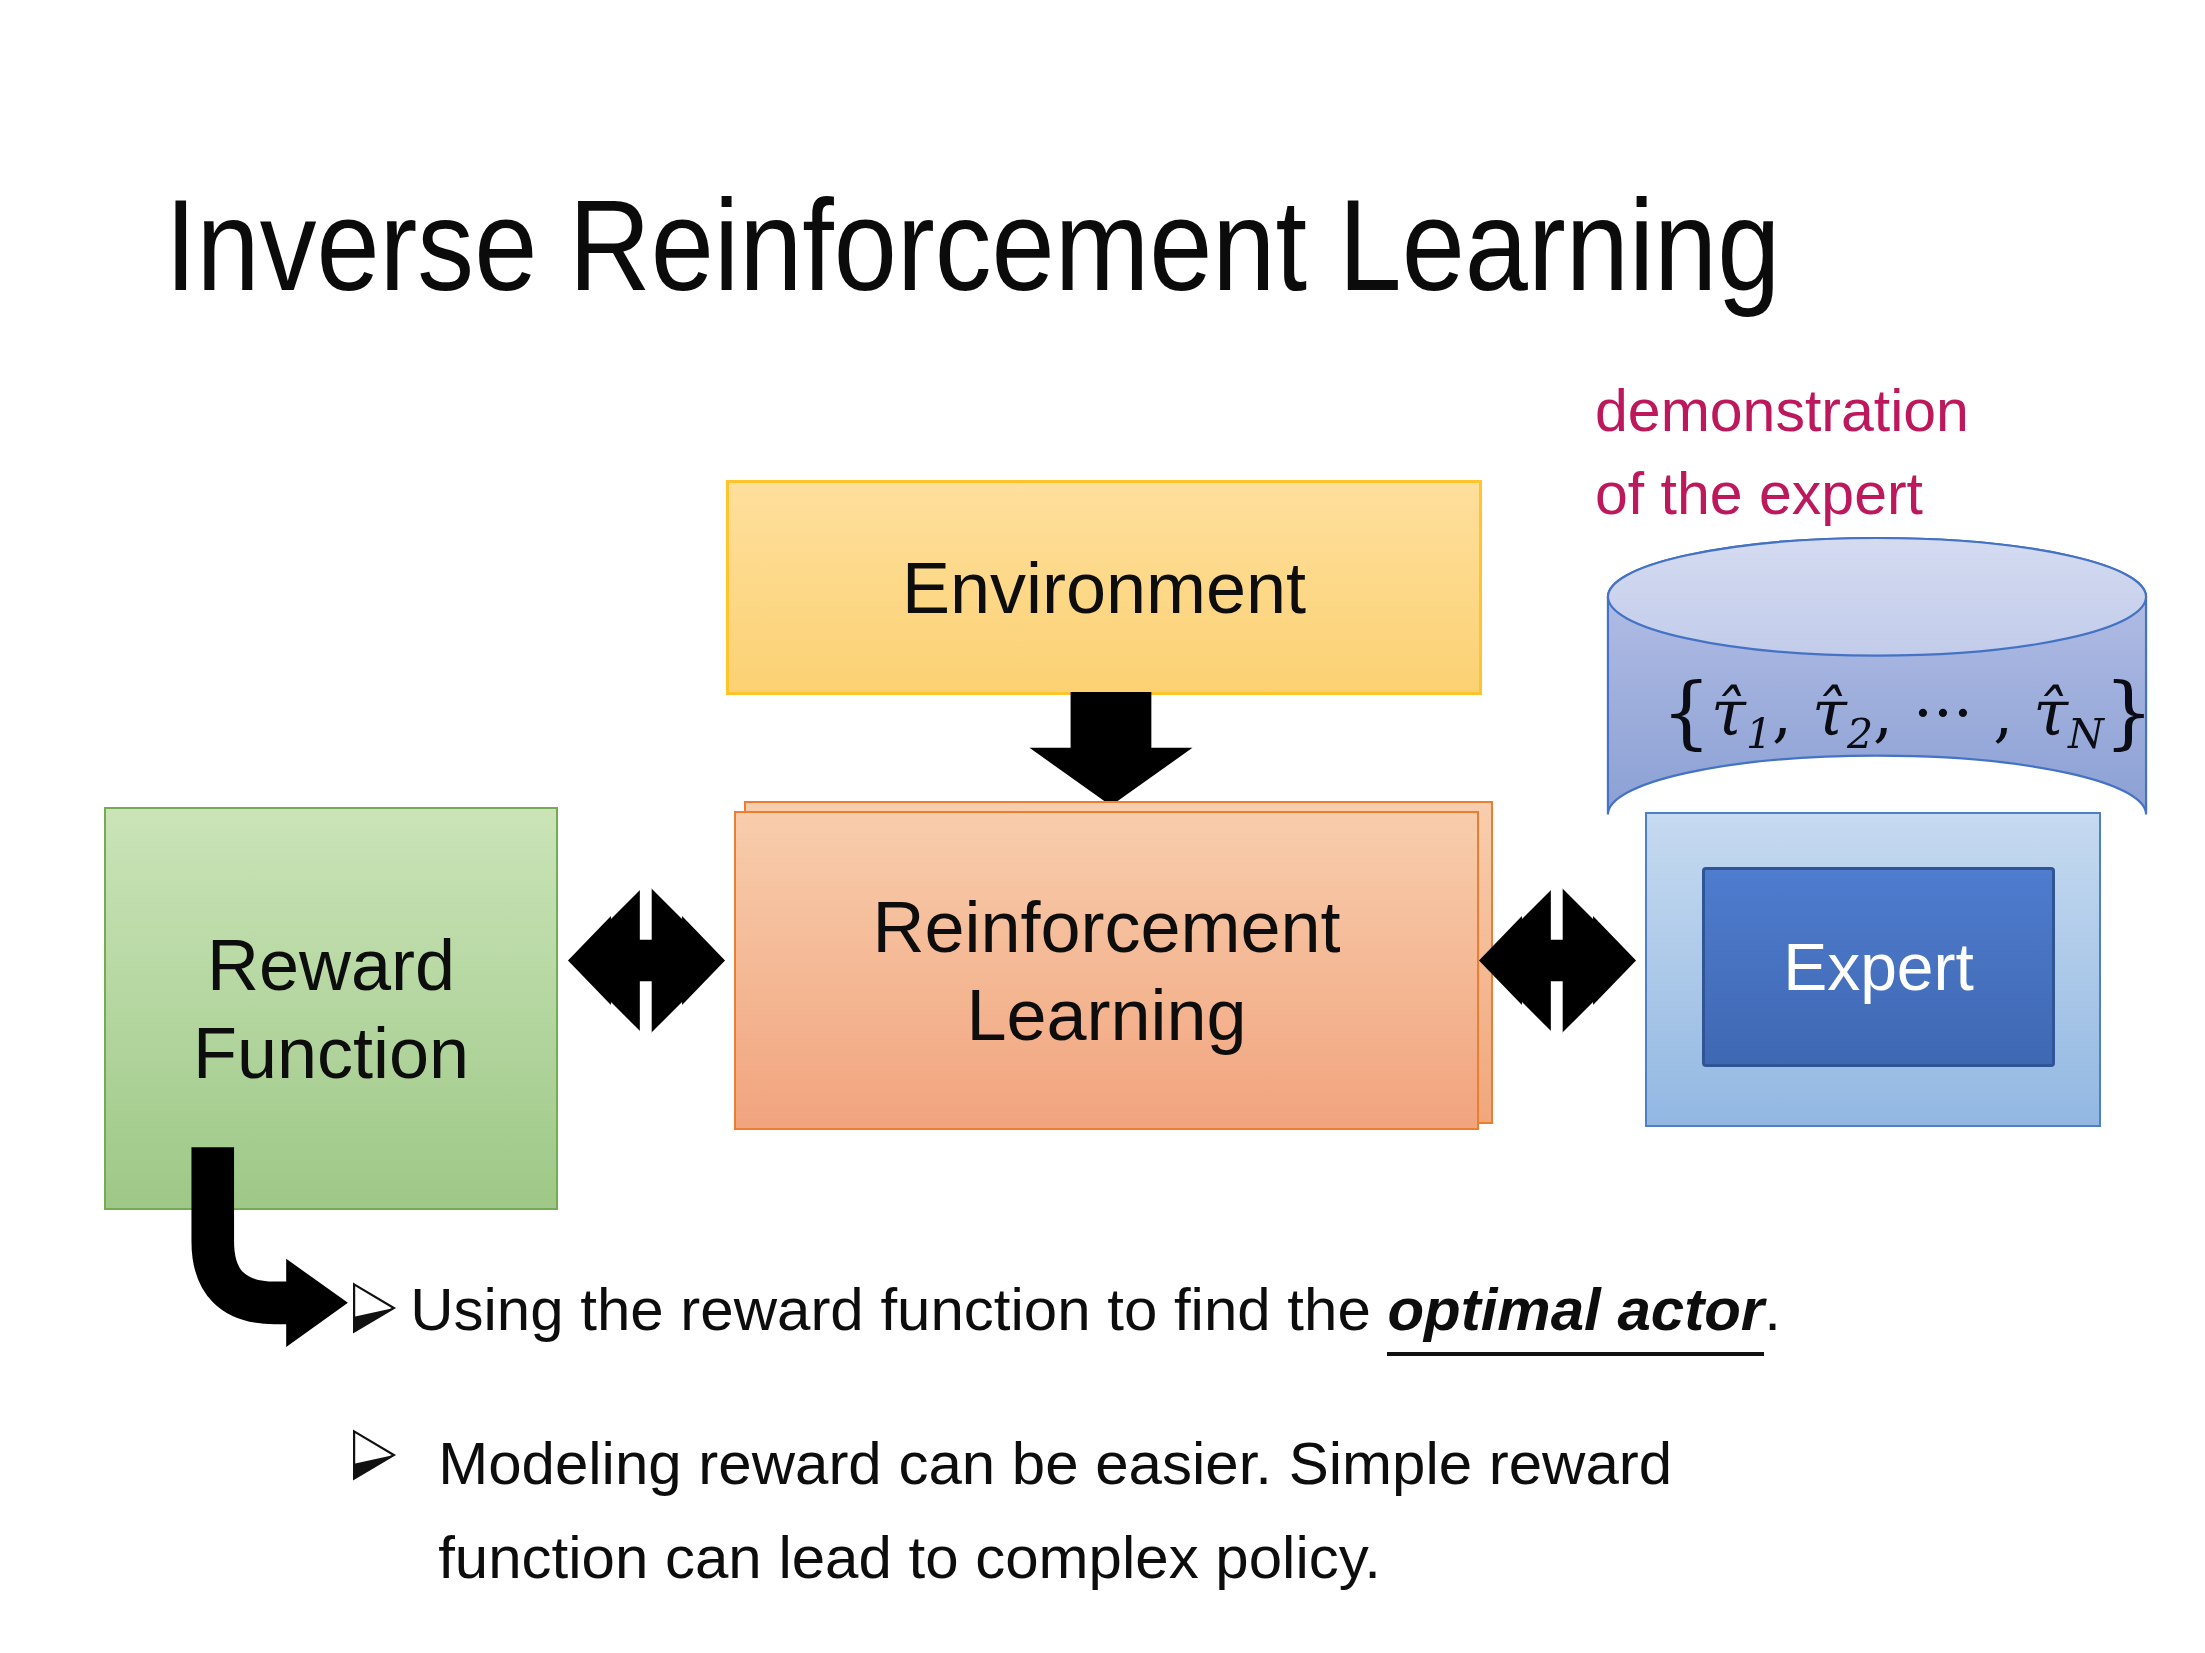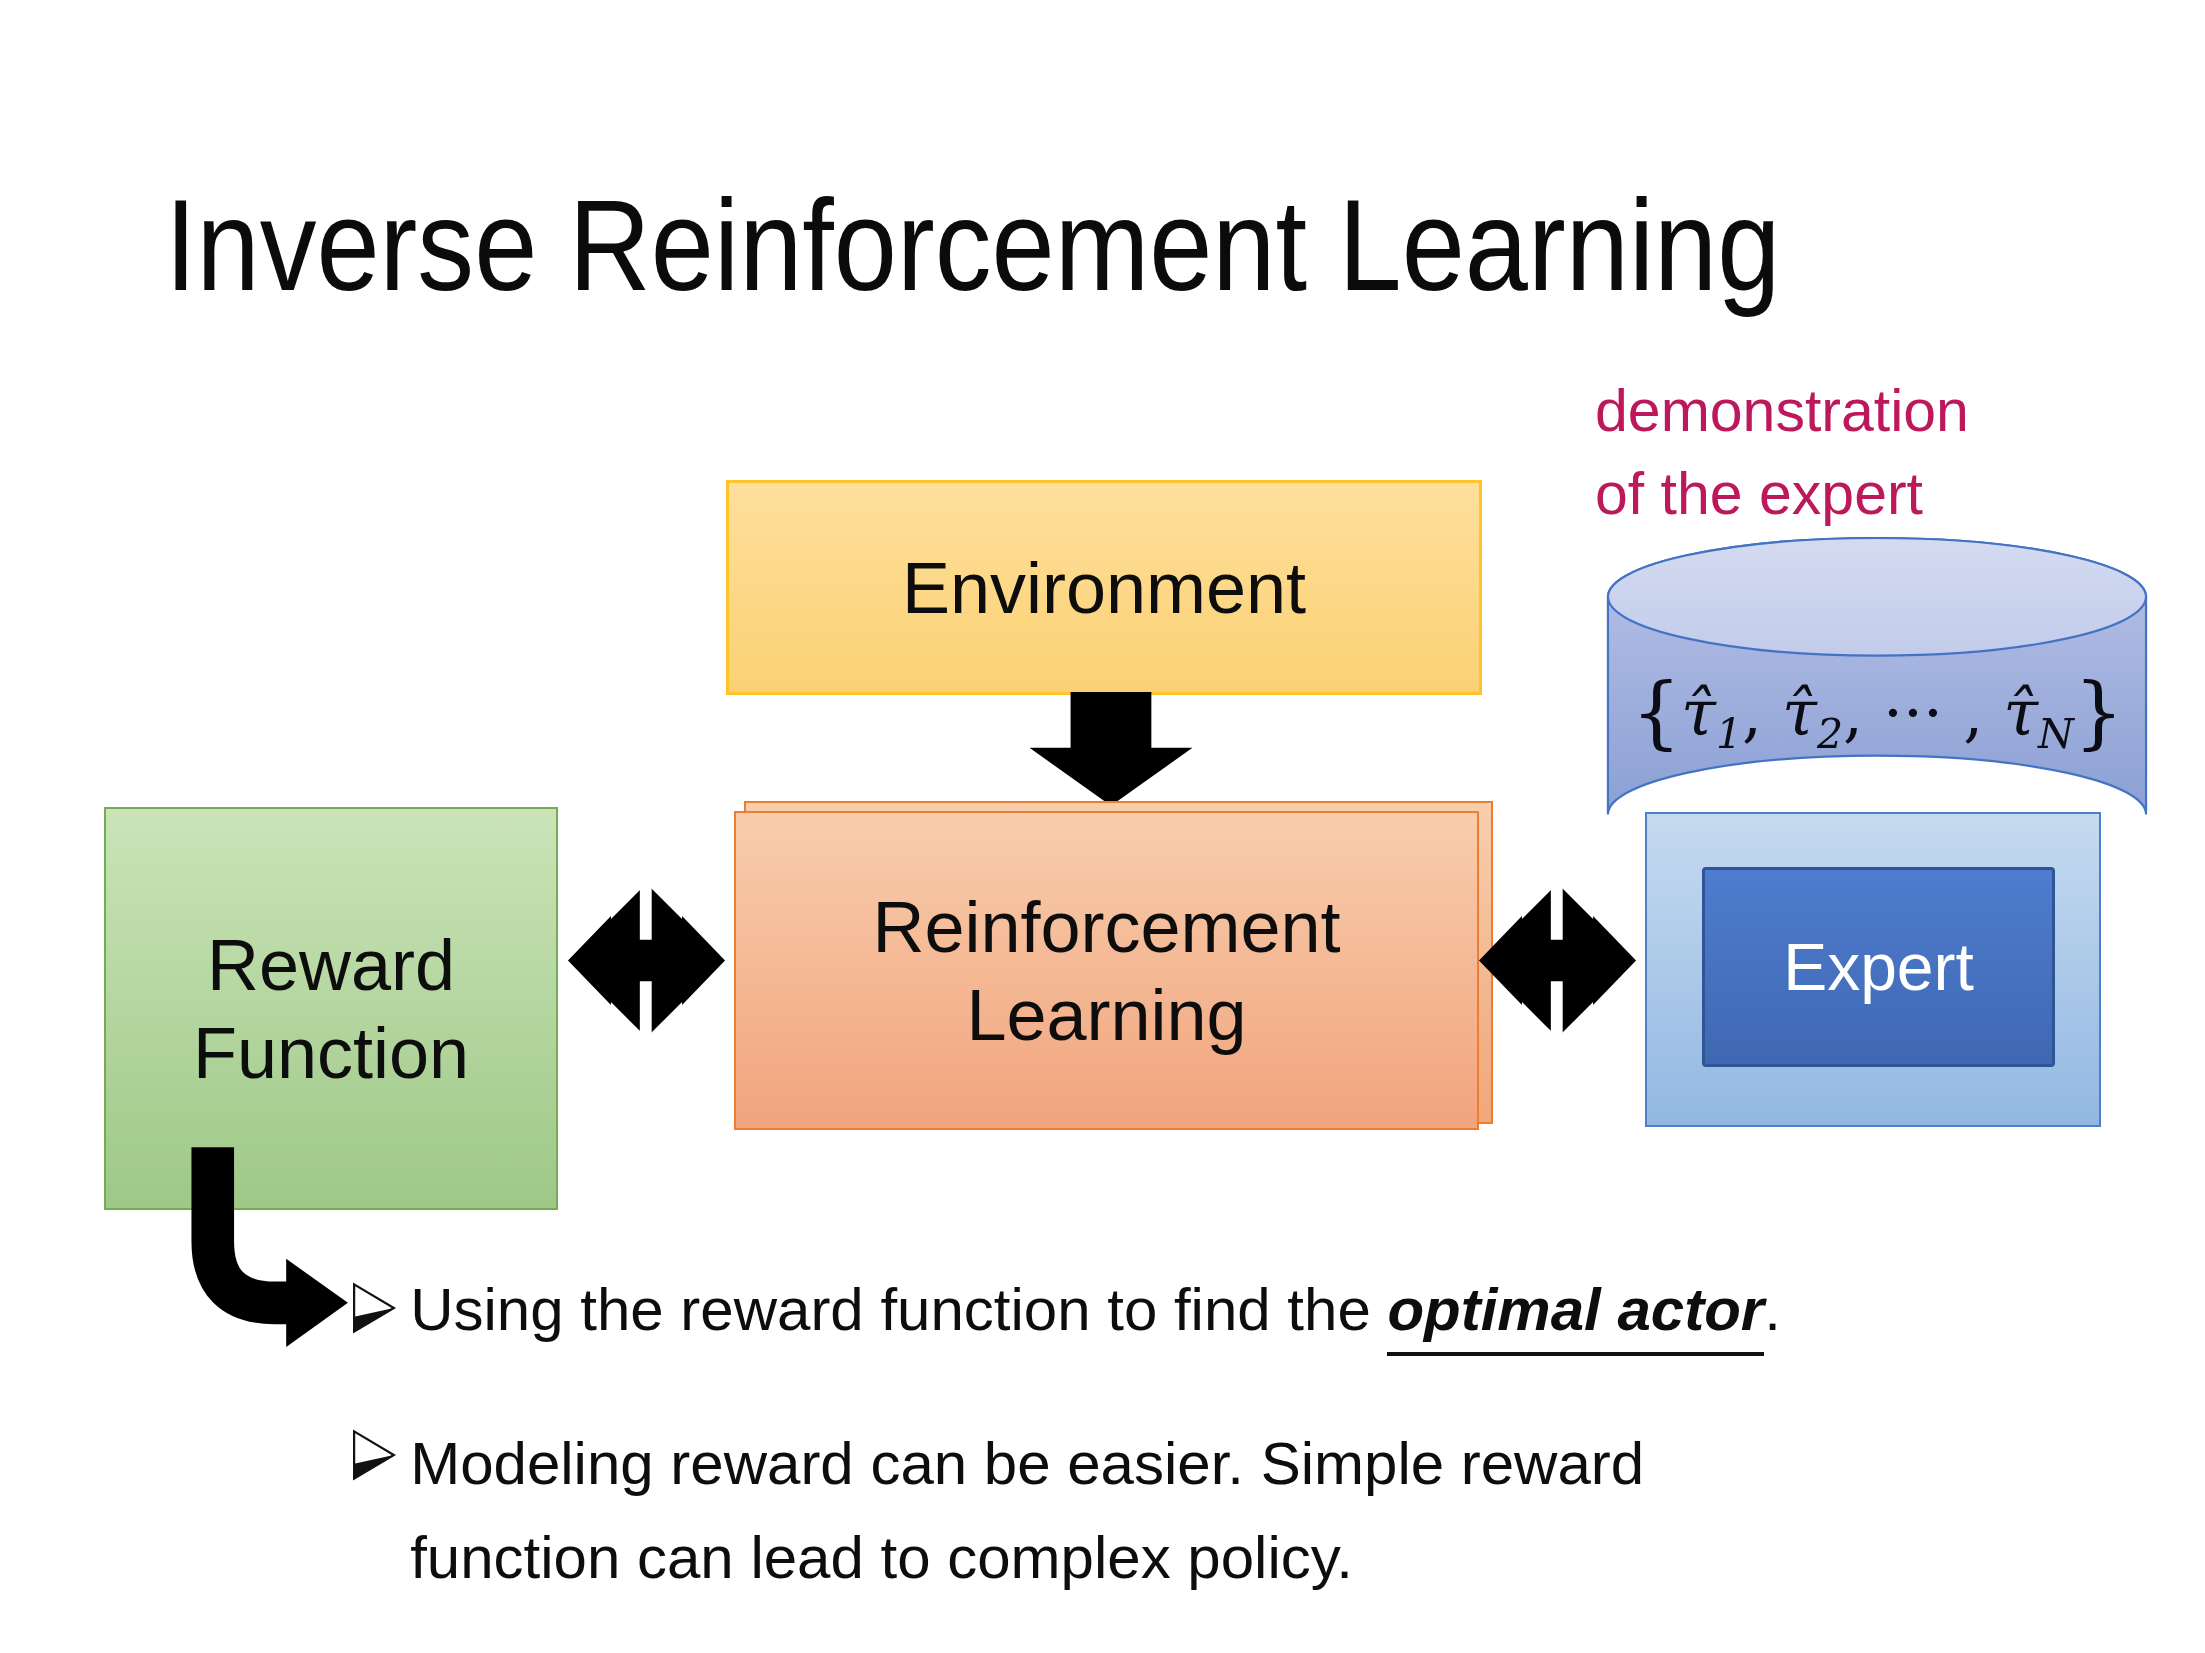--- a/index.html
+++ b/index.html
@@ -57,21 +57,21 @@
     left:1702px;top:867px;width:347px;height:194px;border-radius:4px;
     background:linear-gradient(180deg,#4E7CCE 0%,#3F68B2 100%);
     border:3.7px solid #2F5597;
     display:flex;align-items:center;justify-content:center;
     color:#ffffff;font-size:66px;
   }
 
   
   .formula{
     left:1610px;top:667px;width:535px;text-align:center;
-    font-size:63px;color:#0c0c14;font-family:"DejaVu Serif",serif;white-space:nowrap;
+    font-size:63px;color:#0c0c14;font-family:"DejaVu Serif",serif;white-space:nowrap;padding-left:30px;
   }
   .formula .brace{font-size:78px;vertical-align:-4.4px;}
   .formula .tau{font-style:italic;}
   .formula sub{font-size:41px;font-style:italic;}
 
   svg{display:block;}
 </style>
 </head>
 <body>
 
@@ -152,21 +152,21 @@
     <div style="display:flex;align-items:flex-start;white-space:nowrap;">
       <svg width="46" height="56" viewBox="0 0 62 76" style="flex:0 0 auto;margin:10.3px 13.2px 0 0;">
         <polygon points="4,6 58,38 4,70" fill="#fff" stroke="#111" stroke-width="3"></polygon>
         <polygon points="58,38 4,70 4,50" fill="#111"></polygon>
       </svg>
       <div>
         <span>Using the reward function to find the </span><span style="font-weight:bold;font-style:italic;border-bottom:4.4px solid #111;padding-bottom:9px;">optimal actor</span><span>.</span>
       </div>
     </div>
 
-    <div style="display:flex;align-items:flex-start;margin-top:68px;">
+    <div style="display:flex;align-items:flex-start;margin-top:68px;gap:28px;">
       <svg width="46" height="56" viewBox="0 0 62 76" style="flex:0 0 auto;margin:10.3px 13.2px 0 0;">
         <polygon points="4,6 58,38 4,70" fill="#fff" stroke="#111" stroke-width="3"></polygon>
         <polygon points="58,38 4,70 4,50" fill="#111"></polygon>
       </svg>
       <div style="width:1397px;line-height:94px;">Modeling reward can be easier. Simple reward function can lead to complex policy.</div>
     </div>
 
   </div>
 
 </div>

